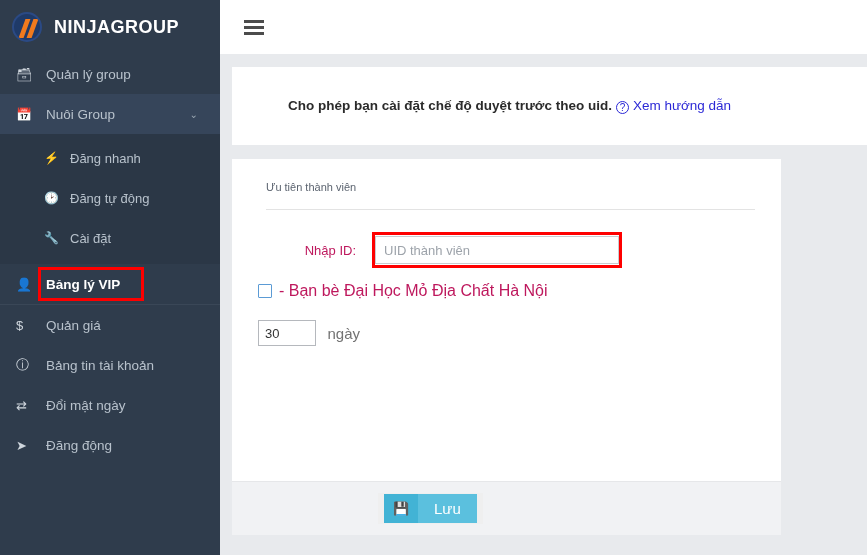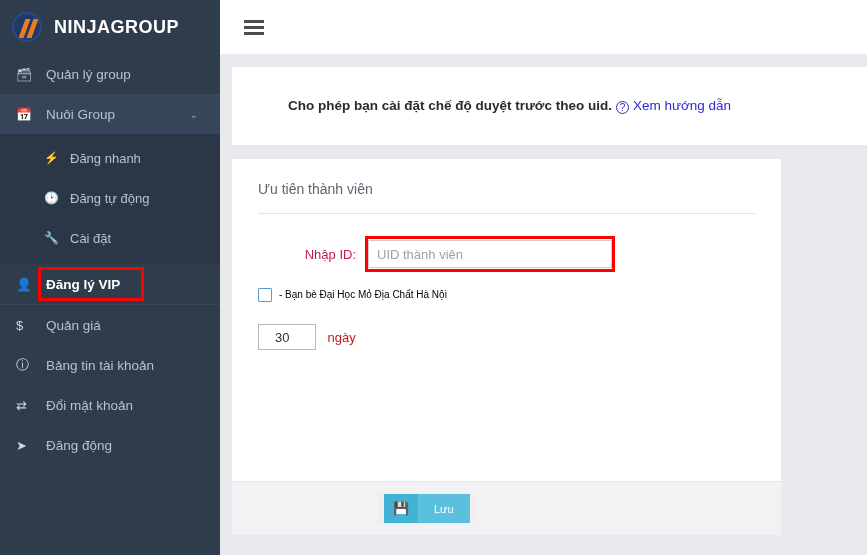--- a/index.html
+++ b/index.html
@@ -171,42 +171,42 @@
     position: absolute; left: 12px; top: 105px;
     width: 549px;
     background: #ffffff;
   }
   .panel-white {
     background: #ffffff;
     padding: 22px 26px 10px 26px;
     height: 322px;
   }
   .panel-title {
-    font-size: 14px;
+    font-size: 11px;
     color: #5c6470;
     font-weight: normal;
     padding-bottom: 16px;
     border-bottom: 1px solid #e3e3e3;
-    margin: 0 0 0 0;
+    margin: 0 0 0 8px;
   }
 
   .form-rows { padding-top: 26px; }
   .frow { display: flex; margin-bottom: 18px; }
   .frow .flabel {
     width: 110px; flex: 0 0 110px;
     text-align: right;
     font-size: 13px;
     color: #be185d;
     padding-top: 6px;
     padding-right: 12px;
     line-height: 17px;
   }
   .frow .ffield { flex: 1 1 auto; position: relative; }
 
-  .uid-wrap { position: relative; display: inline-block; }
+  .uid-wrap { position: relative; display: inline-block; margin-left: 7px; }
   .uid-input {
     width: 244px; height: 28px;
     border: 1px solid #c9ccd1;
     font-size: 13px;
     color: #333;
     padding: 2px 8px;
     outline: none;
     font-family: "Liberation Sans", sans-serif;
     background: #fff;
   }
@@ -214,46 +214,46 @@
   .uid-redbox {
     position: absolute;
     left: -3px; top: -4px;
     width: 250px; height: 36px;
     border: 3px solid #fe0000;
     pointer-events: none;
   }
 
   .chk-line {
     display: flex; align-items: center;
-    font-size: 10px; color: #000000;
+    font-size: 16px; color: #be185d;
     margin-bottom: 2px;
     line-height: 18px;
   }
   .chk {
     width: 14px; height: 14px;
     border: 1px solid #5b9bd5;
     background: #fff;
     margin-right: 7px;
     flex: 0 0 14px;
     cursor: pointer;
     border-radius: 1px;
   }
 
   .days-input {
     width: 58px; height: 26px;
     border: 1px solid #b5b8bd;
     font-size: 13px;
     color: #333;
-    padding: 2px 16px;
+    padding: 2px 6px;
     outline: none;
     font-family: "Liberation Sans", sans-serif;
     vertical-align: middle;
   }
   .days-unit {
-    font-size: 13px; color: #b91c1c;
+    font-size: 15px; color: #737373;
     margin-left: 7px;
     vertical-align: middle;
   }
 
   .panel-footer {
     background: #f1f2f4;
     border-top: 1px solid #e6e7e9;
     height: 54px;
     display: flex; align-items: center;
     padding-left: 146px;
@@ -268,21 +268,21 @@
   .btn-save .bicon {
     background: #42b3d5;
     color: #ffffff;
     width: 34px;
     display: flex; align-items: center; justify-content: center;
     font-size: 13px;
   }
   .btn-save .btext {
     background: #5bc0de;
     color: #ffffff;
-    font-size: 11px;
+    font-size: 15px;
     display: flex; align-items: center;
     padding: 0 16px;
   }
 </style>
 </head>
 <body>
 
 <div class="app">
 
   <div class="sidebar">
@@ -318,39 +318,39 @@
           <span class="lbl">Đăng tự động</span>
         </div>
         <div class="sub-item">
           <span class="ic">🔧</span>
           <span class="lbl">Cài đặt</span>
         </div>
       </div>
 
       <div class="nav-item highlight">
         <span class="ic">👤</span>
-        <span class="lbl">Đăng lý VIP</span>
+        <span class="lbl">Bảng lý VIP</span>
         <span class="hl-box"></span>
       </div>
 
       <div class="divider-line"></div>
 
       <div class="nav-item">
         <span class="ic">$</span>
         <span class="lbl">Quản giá</span>
       </div>
 
       <div class="nav-item">
         <span class="ic">ⓘ</span>
         <span class="lbl">Bảng tin tài khoản</span>
       </div>
 
       <div class="nav-item">
         <span class="ic">⇄</span>
-        <span class="lbl">Đổi mật khoản</span>
+        <span class="lbl">Đổi mật ngày</span>
       </div>
 
       <div class="nav-item">
         <span class="ic">➤</span>
         <span class="lbl">Đăng động</span>
       </div>
 
     </div>
   </div>
 

